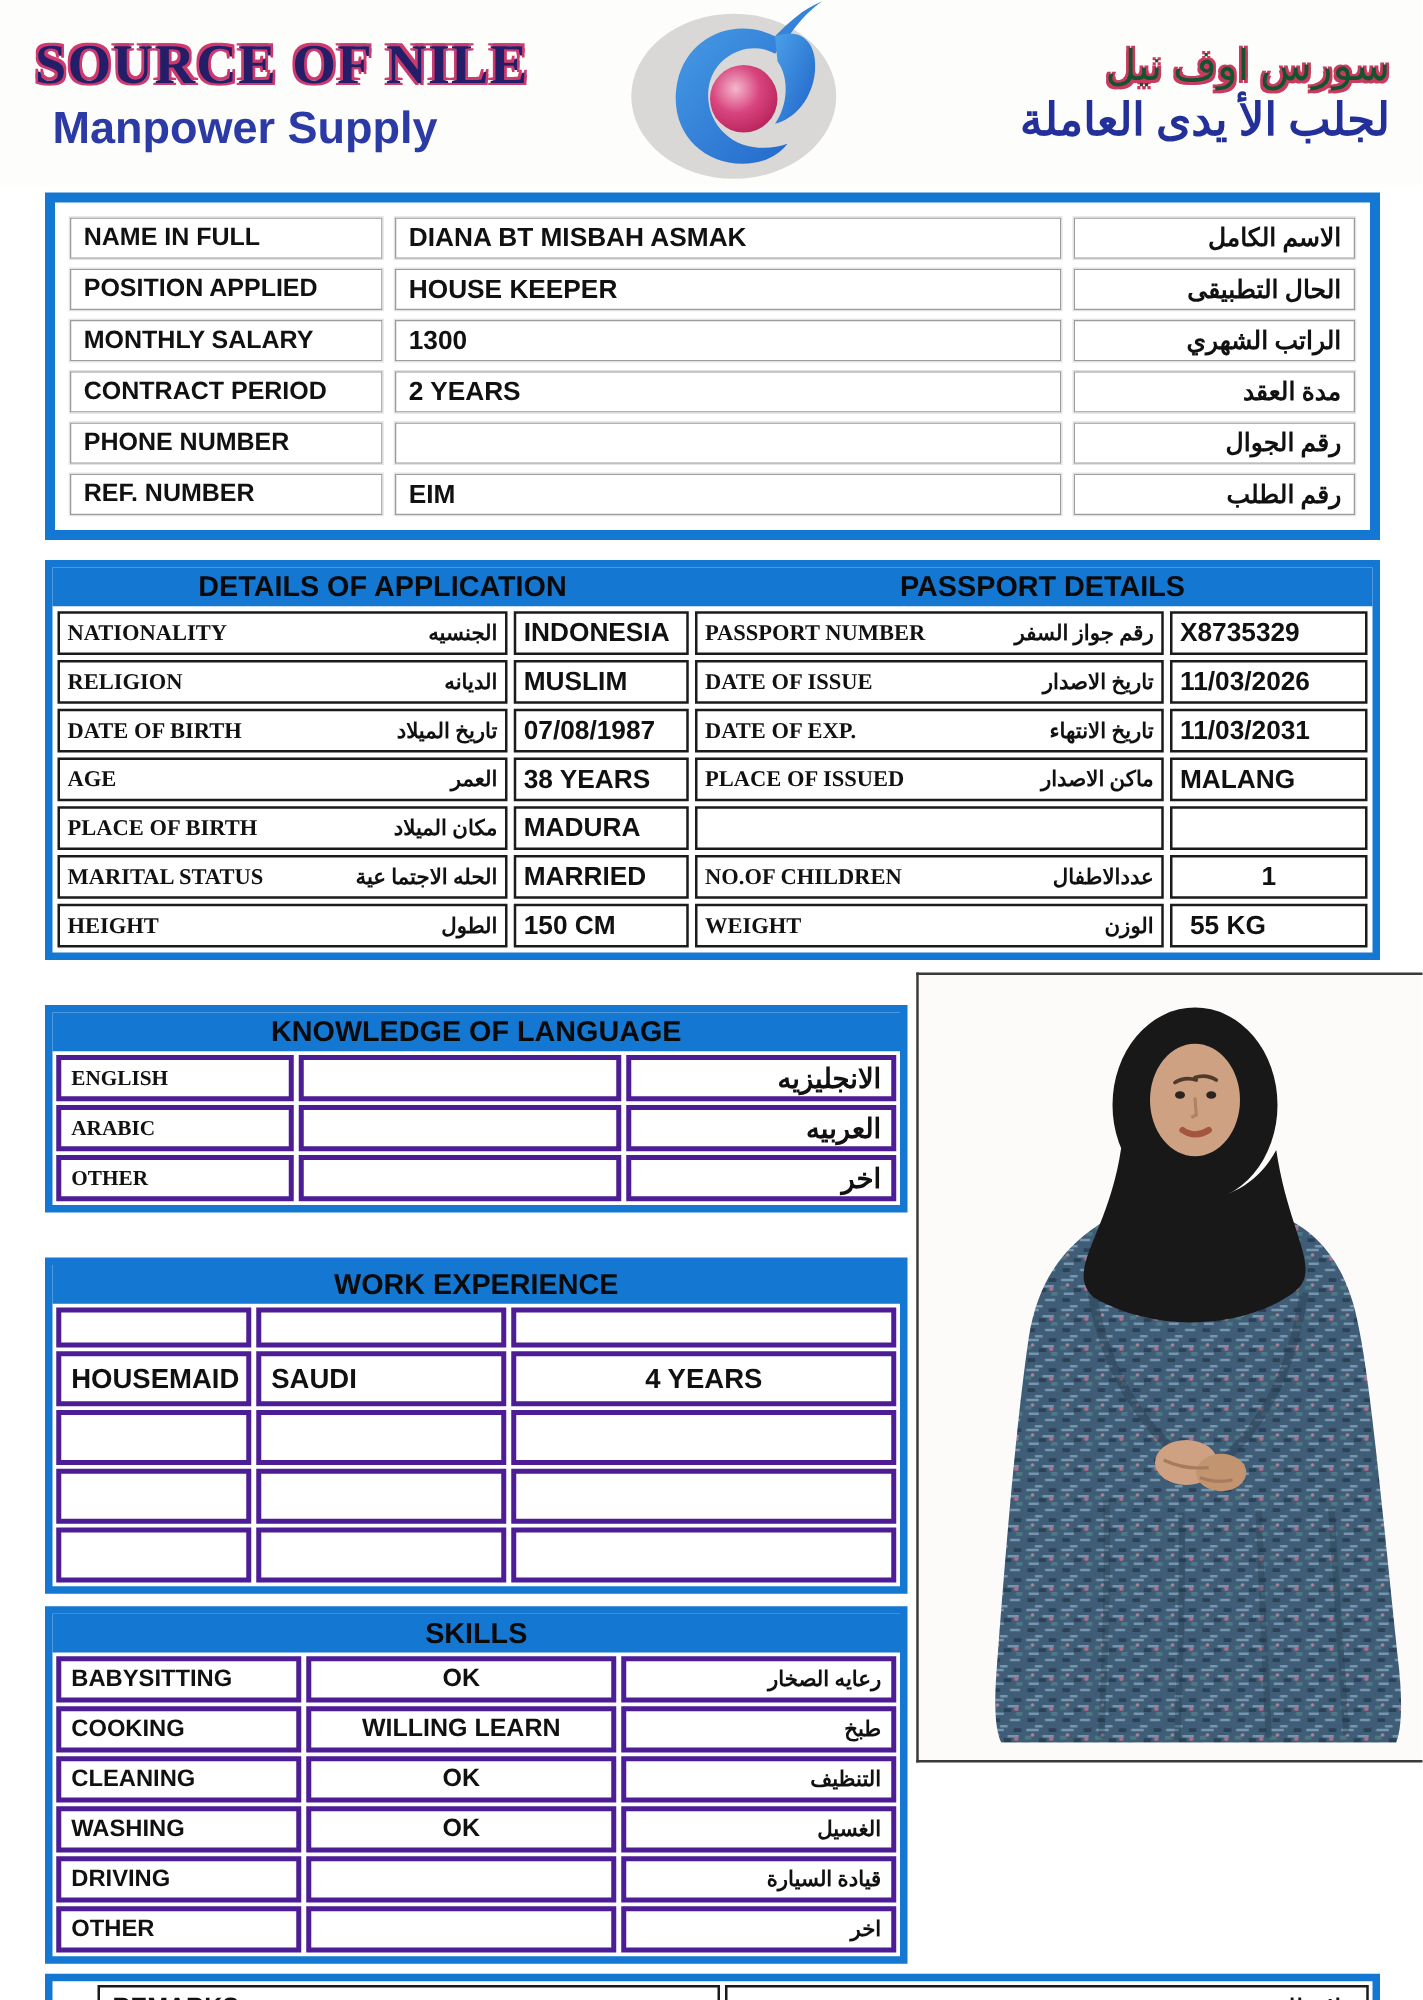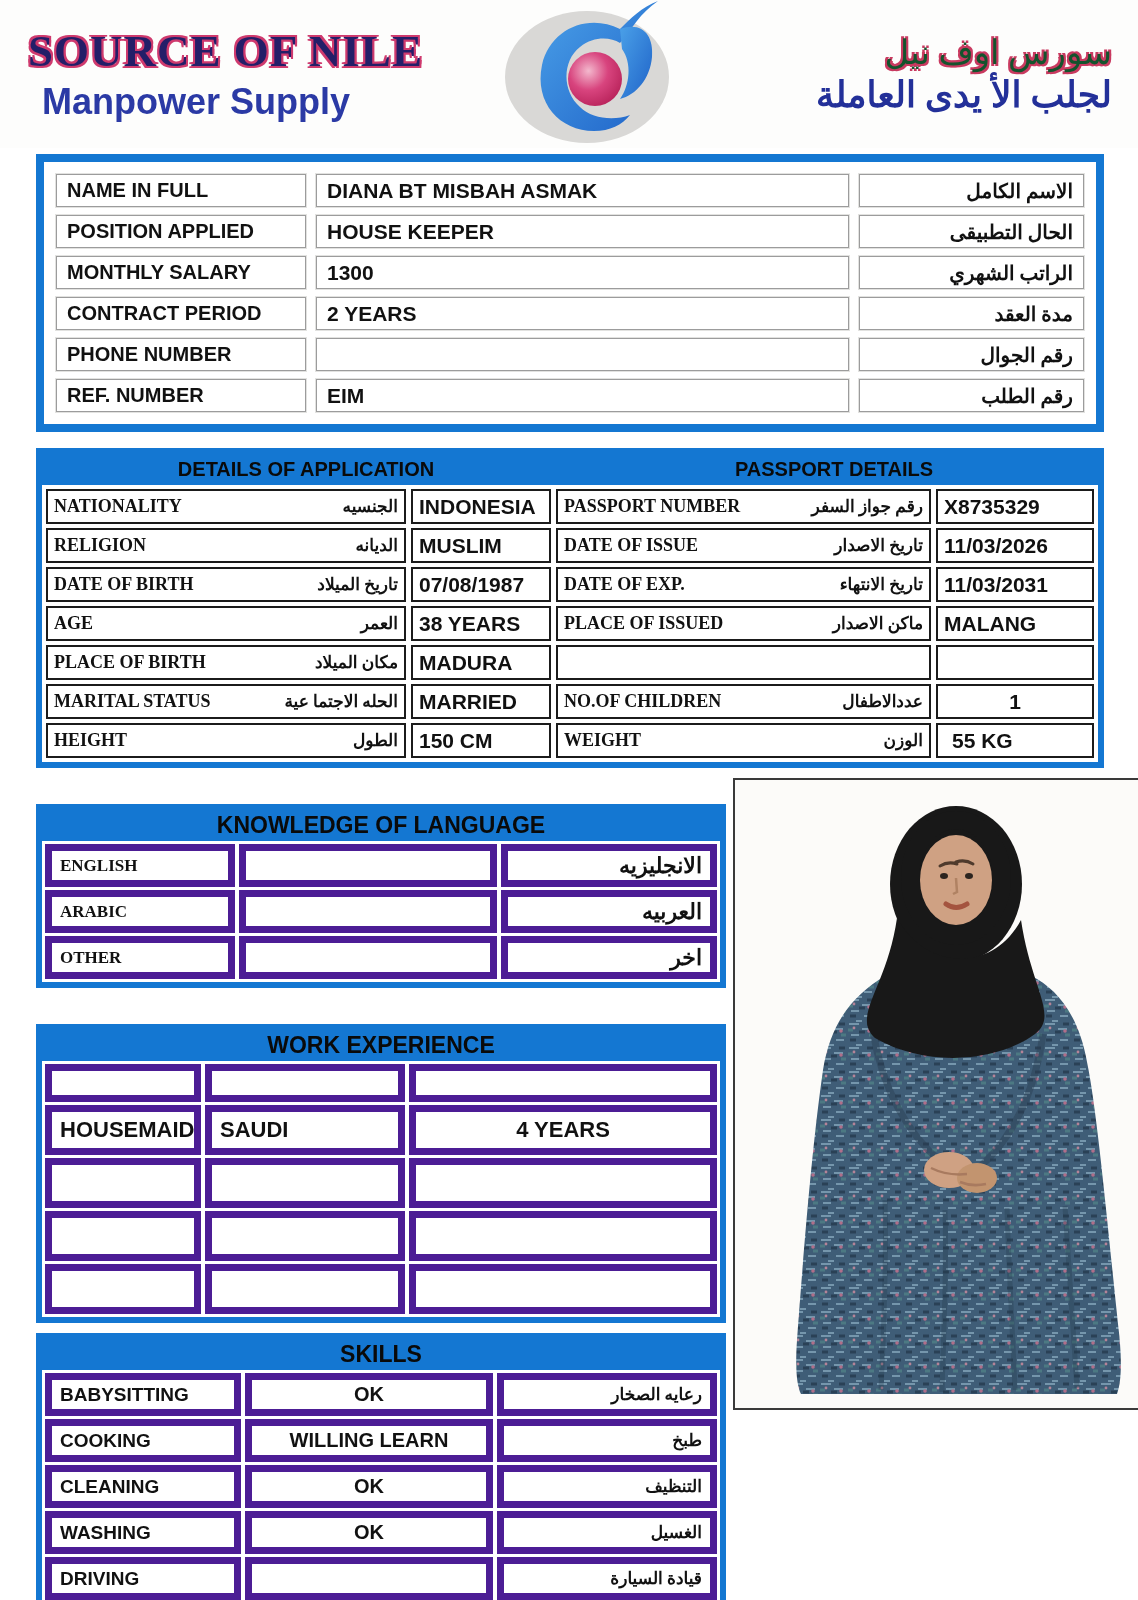--- a/index.html
+++ b/index.html
@@ -24,40 +24,40 @@
   .t1-row:last-child{margin-bottom:0;}
   .t1-cell{background:#fff;border:1px solid #9c9c9c;outline:1px solid #e2e2e0;min-height:27px;
     display:flex;align-items:center;padding:2px 10px;}
   .t1-label{font-size:20px;font-weight:bold;}
   .t1-value{font-size:21px;font-weight:bold;}
   .t1-ar{direction:rtl;font-family:"Liberation Serif",serif;font-size:20px;font-weight:bold;justify-content:flex-start;}
 
   
   .det{border:6px solid #1477d2;margin-top:16px;background:#fff;}
   .det-head{display:grid;grid-template-columns:1fr 1fr;background:#1477d2;height:31px;align-items:center;}
-  .det-title{text-align:center;font-size:20px;font-weight:bold;color:#0a0a0a;}
+  .det-title{text-align:center;font-size:23px;font-weight:bold;color:#0a0a0a;}
   .det-body{padding:4px;}
   .d-row{display:grid;grid-template-columns:360px 140px 375px 1fr;gap:5px;margin-bottom:4px;}
   .d-row:last-child{margin-bottom:0;}
   .d-cell{border:2px solid #1b1b1b;min-height:29px;display:flex;align-items:center;padding:1px 6px;background:#fff;}
   .d-lab{justify-content:space-between;}
   .d-en{font-family:"Liberation Serif",serif;font-weight:bold;font-size:18px;}
   .d-ar{direction:rtl;font-family:"Liberation Serif",serif;font-weight:bold;font-size:17px;}
   .d-val{font-size:21px;font-weight:bold;white-space:nowrap;overflow:visible;}
 
   
   .mid{display:flex;margin-top:10px;align-items:flex-start;}
   .mid-left{width:690px;flex:0 0 auto;}
   .smalltbl{border:6px solid #1477d2;background:#fff;}
   .s-head{background:#1477d2;height:31px;display:flex;align-items:center;justify-content:center;
     font-size:23px;font-weight:bold;color:#0a0a0a;}
   .s-body{padding:3px;}
   .s-row{display:grid;gap:4px;margin-bottom:3px;}
   .s-row:last-child{margin-bottom:0;}
-  .s-cell{border:7px solid #4c1d95;min-height:27px;display:flex;align-items:center;padding:1px 8px;background:#fff;}
+  .s-cell{border:4px solid #4c1d95;min-height:27px;display:flex;align-items:center;padding:1px 8px;background:#fff;}
 
   .lang{margin-top:26px;}
   .lang .s-row{grid-template-columns:190px 258px 1fr;}
   .lang-label{font-family:"Liberation Serif",serif;font-weight:bold;font-size:17px;}
   .lang-ar{direction:rtl;font-family:"Liberation Serif",serif;font-weight:bold;font-size:22px;}
 
   .work{margin-top:36px;}
   .work .s-row{grid-template-columns:156px 200px 1fr;}
   .work .s-cell{min-height:34px;font-size:22px;font-weight:bold;}
   .work .s-row.short .s-cell{min-height:22px;}

